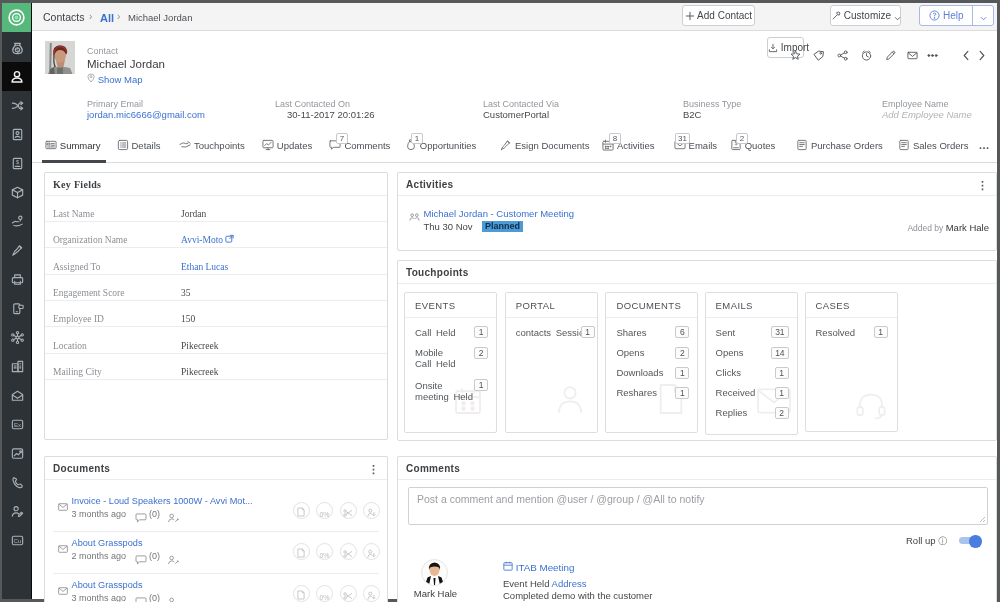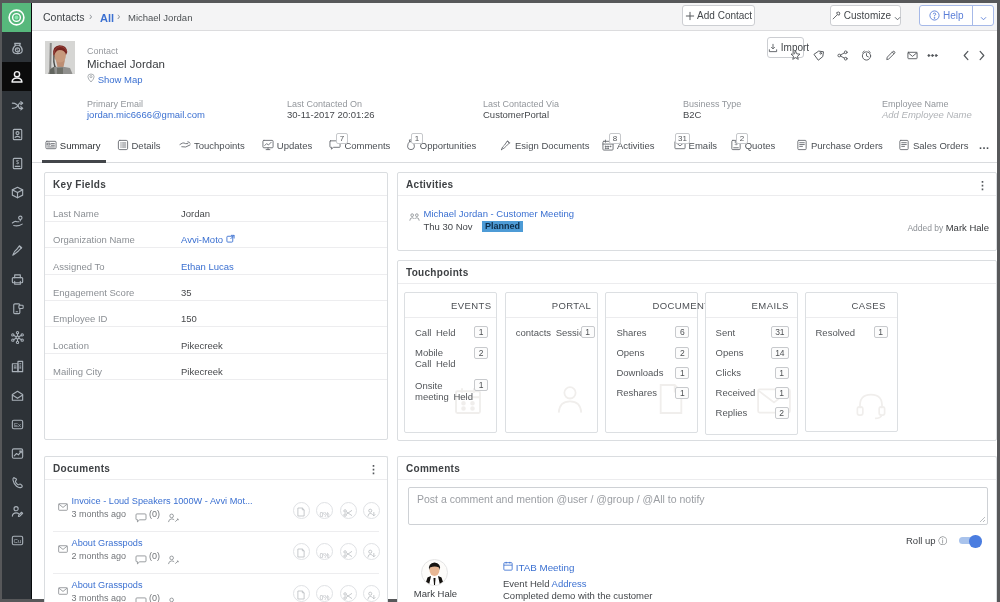--- a/index.html
+++ b/index.html
@@ -15,21 +15,21 @@
 #main { left:32px; top:3px; width:965px; height:596px; background:#fff; }
 #crumbbar { position:absolute; left:0; top:0; width:965px; height:28px; background:#f4f4f5; border-bottom:1px solid #dcdcde; }
 .btn { position:absolute; top:2px; height:21px; background:#fff; border:1px solid #ccced2; border-radius:3px; font-size:10px; color:#43474b; white-space:nowrap; }
 .btn svg { vertical-align:-1.5px; }
 .txt { position:absolute; white-space:nowrap; }
 .card { position:absolute; background:#fff; border:1px solid #dadde0; border-radius:2px; }
 .cardhead { position:absolute; left:0; top:0; right:0; height:23px; border-bottom:1px solid #ececee; font-size:10px; font-weight:bold; color:#3e4144; letter-spacing:0.3px; }
 .cardhead span { position:absolute; left:8px; top:6px; }
 .kdots { position:absolute; color:#55585c; font-size:11px; font-weight:bold; }
 .subcard { position:absolute; background:#fff; border:1px solid #dcdfe2; border-radius:2px; }
-.subhead { position:absolute; left:10px; top:6.5px; font-size:9.5px; color:#4c4f54; letter-spacing:0.4px;margin-left:36px; }
+.subhead { position:absolute; left:10px; top:6.5px; font-size:9.5px; color:#4c4f54; letter-spacing:0.4px; }
 .subline { position:absolute; left:0; right:0; top:24px; border-top:1px solid #ececee; }
 .srow { position:absolute; z-index:2; font-size:9.5px; color:#53565a; word-spacing:2px; line-height:11.5px; }
 .cnt { position:absolute; z-index:2; height:12px; min-width:14px; padding:0 3px; border:1px solid #c8cacd; border-radius:2px; background:#fcfcfc; font-size:8.5px; color:#4e5154; text-align:center; line-height:11px; }
 .tab { position:absolute; top:136px; font-size:9.5px; color:#4b4f54; white-space:nowrap; }
 .tab svg { vertical-align:-2.5px; margin-right:3px; }
 .tbadge { position:absolute; top:130px; height:11px; min-width:12px; padding:0 2px; background:#fff; border:1px solid #c6c8cb; border-radius:2px; font-size:8px; line-height:10px; color:#54575b; text-align:center; z-index:3; }
 .lbl { position:absolute; font-size:9px; color:#93979c; white-space:nowrap; }
 .val { position:absolute; font-size:9.5px; color:#46494d; white-space:nowrap; }
 .kfrow { height:26.4px; border-bottom:1px solid #ededef; position:relative; }
 .kflabel { position:absolute; left:8px; bottom:2px; font-size:9.5px; color:#8b8f94; }
@@ -257,21 +257,21 @@
           <circle cx="10" cy="6" r="1" fill="#54585c"></circle>
         </svg></div>
 <div class="hicon" style="left:929px;"><svg width="11" height="11" viewBox="0 0 12 12" fill="none" stroke="#54585c" stroke-width="1" stroke-linecap="round" stroke-linejoin="round">
           <path d="M7.5 1.5 L3.5 6 L7.5 10.5" stroke-width="1.3"></path>
         </svg></div>
 <div class="hicon" style="left:944px;"><svg width="11" height="11" viewBox="0 0 12 12" fill="none" stroke="#54585c" stroke-width="1" stroke-linecap="round" stroke-linejoin="round">
           <path d="M4.5 1.5 L8.5 6 L4.5 10.5" stroke-width="1.3"></path>
         </svg></div>
 <div class="lbl" style="left:55px; top:96px;">Primary Email</div>
 <div class="val blue" style="left:55px; top:105.5px;">jordan.mic6666@gmail.com</div>
-<div class="lbl" style="left:255px; top:96px;text-align:center;">Last Contacted On</div>
+<div class="lbl" style="left:243px; top:96px;text-align:center;">Last Contacted On</div>
 <div class="val" style="left:255px; top:105.5px;">30-11-2017 20:01:26</div>
 <div class="lbl" style="left:451px; top:96px;">Last Contacted Via</div>
 <div class="val" style="left:451px; top:105.5px;">CustomerPortal</div>
 <div class="lbl" style="left:651px; top:96px;">Business Type</div>
 <div class="val" style="left:651px; top:105.5px;">B2C</div>
 <div class="lbl" style="left:850px; top:96px;">Employee Name</div>
 <div class="val" style="left:850px; top:105.5px; font-style:italic; color:#b0b3b7;">Add Employee Name</div>
 <div class="abs" style="left:0; top:129px; width:965px; height:31px; border-bottom:1px solid #d9dbde;"></div>
 <div class="abs" style="left:10px; top:157px; width:64px; height:2.5px; background:#43464a; z-index:2;"></div>
 <div class="tab" style="left:12.8px; color:#2f3235;"><svg width="12" height="12" viewBox="0 0 13 13" fill="none" stroke="#6a6e73" stroke-width="1" stroke-linecap="round" stroke-linejoin="round">
@@ -329,21 +329,21 @@
 <div class="tbadge" style="left:704px;">2</div>
 <div class="tab" style="left:764px;"><svg width="12" height="12" viewBox="0 0 13 13" fill="none" stroke="#6a6e73" stroke-width="1" stroke-linecap="round" stroke-linejoin="round">
           <rect x="2" y="1.5" width="9" height="10" rx="1"></rect>
           <path d="M4 4 L9 4 M4 6 L9 6 M4 8 L7 8"></path>
         </svg>Purchase Orders</div>
 <div class="tab" style="left:866px;"><svg width="12" height="12" viewBox="0 0 13 13" fill="none" stroke="#6a6e73" stroke-width="1" stroke-linecap="round" stroke-linejoin="round">
           <rect x="2" y="1.5" width="9" height="10" rx="1"></rect>
           <path d="M4 4 L9 4 M4 6 L9 6 M4 8 L7 8"></path>
         </svg>Sales Orders</div>
 <div class="txt" style="left:947px; top:136px; font-size:11px; font-weight:bold; color:#4b4f54; letter-spacing:0.5px;">...</div>
-<div class="card" style="left:12px; top:168.5px; width:344px; height:268px;">
+<div class="card" style="left:12px; top:168.5px; width:344px; height:268px;font-family:Liberation Serif, serif;">
 <div class="cardhead">
           <span>Key Fields</span>
         </div>
 <div style="position:absolute; left:0; top:23px; right:0;">
 <div class="kfrow">
             <span class="kflabel">Last Name</span>
             <span class="kfval">Jordan</span>
           </div>
 <div class="kfrow">
             <span class="kflabel">Organization Name</span>

